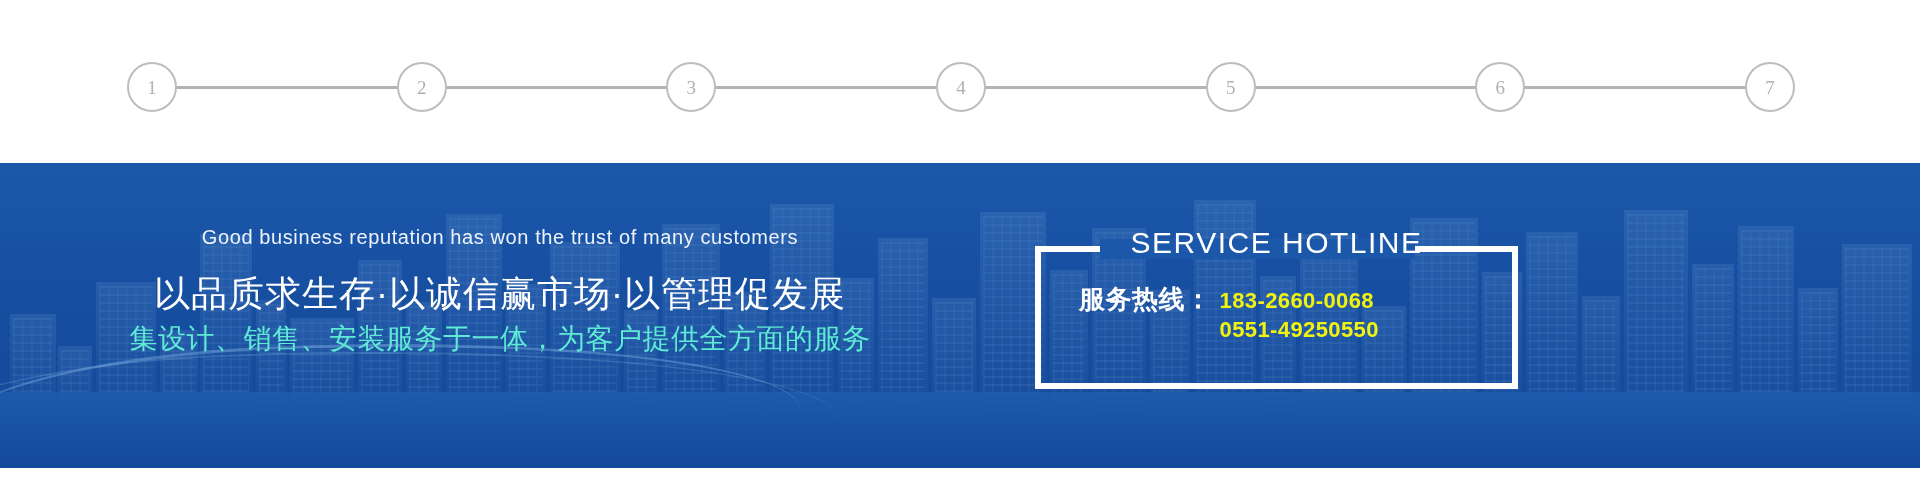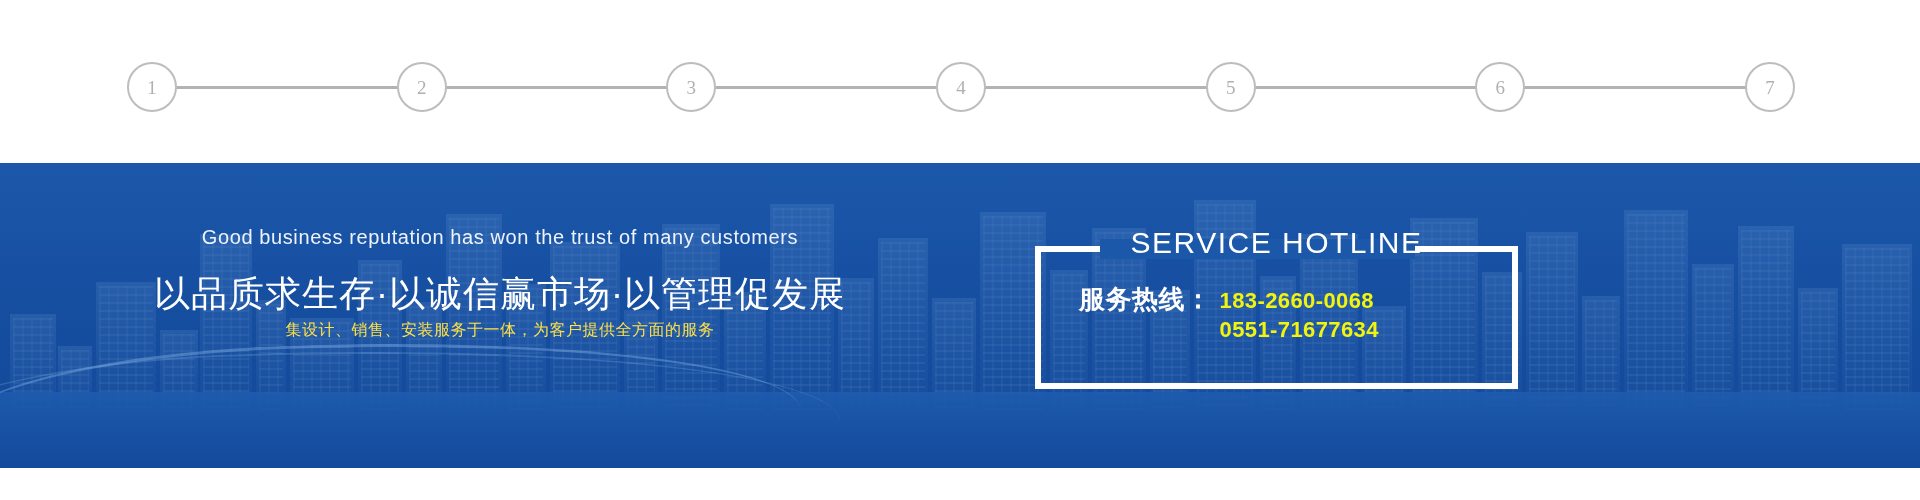--- a/index.html
+++ b/index.html
@@ -164,23 +164,23 @@
     color: #ffffff;
     font-weight: 400;
     white-space: nowrap;
     margin-top: 7px;
   }
   .slogan-cn-sub {
     position: absolute;
     left: 0;
     top: 157px;
     width: 1000px;
-    font-size: 16px;
+    font-size: 28px;
     letter-spacing: 0.5px;
-    color: #fde047;
+    color: #5eead4;
     font-weight: 400;
     white-space: nowrap;
   }
 
   
   .hotline {
     position: absolute;
     left: 1035px;
     top: 83px;
     width: 483px;
@@ -331,19 +331,19 @@
     </div>
 
     <div class="hotline">
       <div class="hl-frame"></div>
       <div class="hl-gap"></div>
       <div class="hl-title">SERVICE  HOTLINE</div>
       <div class="hl-row">
         <div class="hl-label">服务热线：</div>
         <div class="hl-nums">
           <a class="hl-num">183-2660-0068</a>
-          <a class="hl-num">0551-71677634</a>
+          <a class="hl-num">0551-49250550</a>
         </div>
       </div>
     </div>
   </div>
 
 </div>
 
 </body></html>

